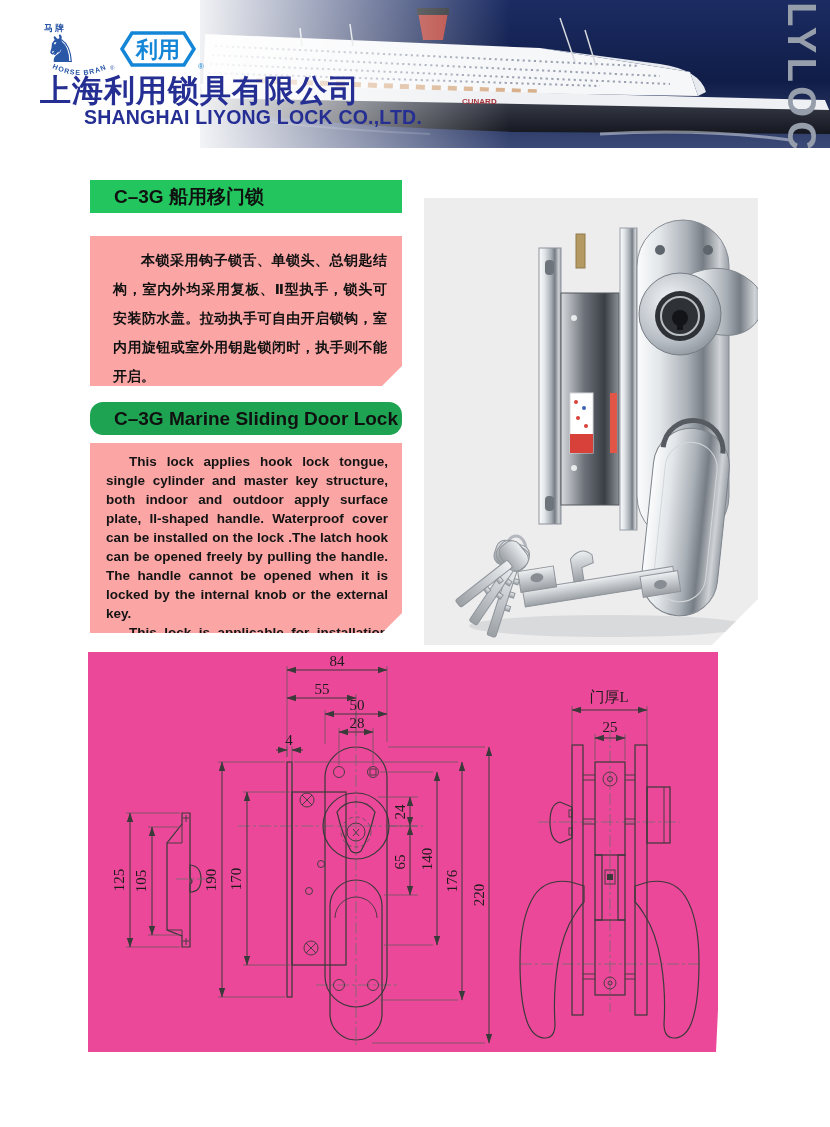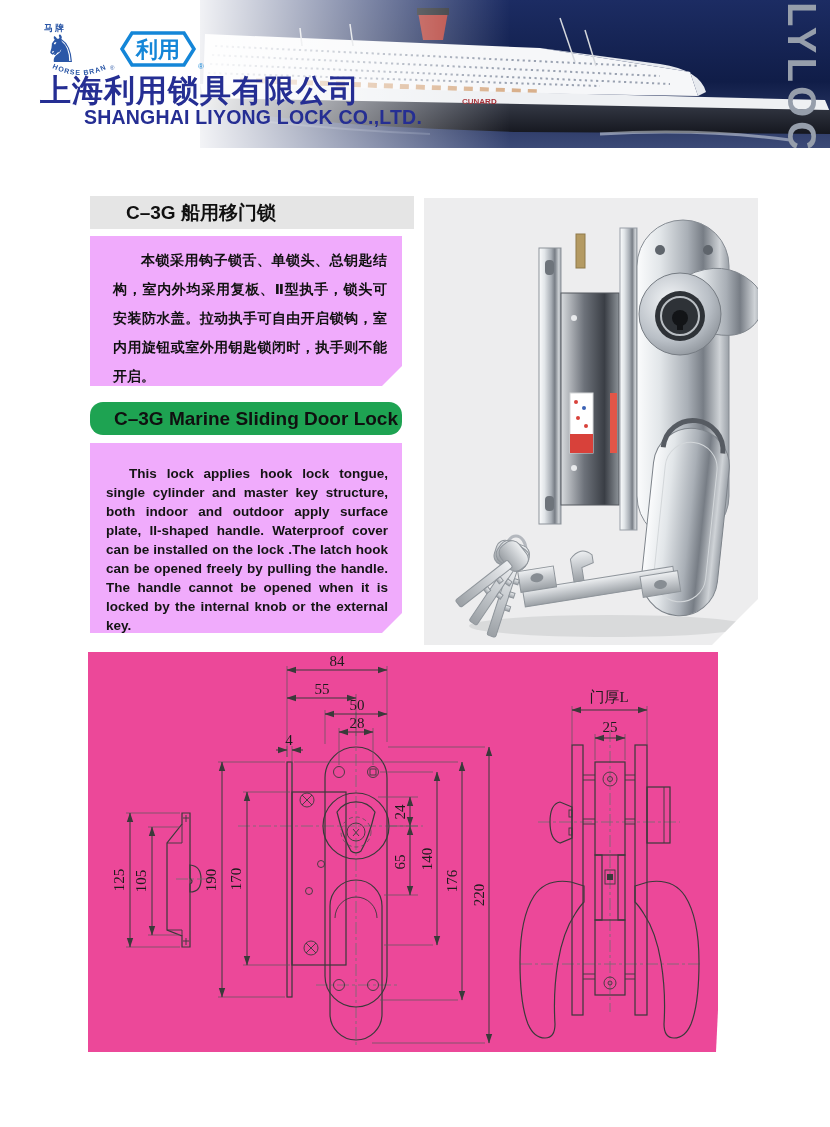--- a/index.html
+++ b/index.html
@@ -16,29 +16,29 @@
   .horse-glyph{font-size:38px;line-height:34px;display:block;color:#2b57a7;}
   .brand-mark-cn{display:block;font-size:9px;font-weight:bold;color:#2b57a7;letter-spacing:2px;line-height:8px;}
   .horse-arc{position:relative;top:-4px;}
   .liyong-badge{position:absolute;left:112px;top:28px;width:92px;height:42px;}
   .company-cn{position:absolute;left:40px;top:70px;font-size:31px;font-weight:bold;color:#252e93;letter-spacing:1px;white-space:nowrap;}
   .company-en{position:absolute;left:40px;top:106px;font-size:19.5px;font-weight:bold;color:#252e93;letter-spacing:0.2px;white-space:nowrap;margin-left:44px;}
 
   
   .banner{position:absolute;left:90px;width:312px;height:33px;}
   .banner span{display:block;padding-left:24px;line-height:34px;font-size:19px;font-weight:bold;color:#101010;}
-  #cn-banner{top:196px;background:#e5e5e5;padding-left:12px;}
+  #cn-banner{top:180px;background:#22c55e;}
   #en-banner{top:402px;background:#1ea352;border-radius:13px;}
-  .textblock{position:absolute;left:90px;width:312px;background:#f0abfc;box-sizing:border-box;
+  .textblock{position:absolute;left:90px;width:312px;background:#fca5a5;box-sizing:border-box;
         clip-path:polygon(0 0,100% 0,100% calc(100% - 20px),calc(100% - 20px) 100%,0 100%);}
   #cn-text{top:236px;height:150px;padding:10px 15px 0 23px;font-size:14px;font-weight:bold;line-height:29px;color:#111;}
   #cn-text p{margin:0;text-align:justify;}
   #cn-text .indent{text-indent:2em;}
   #cn-text .note{text-indent:2.6em;text-align:left;}
-  #en-text{top:443px;height:190px;padding:21px 14px 0 16px;font-size:13.5px;font-weight:bold;line-height:19px;color:#141414;}
+  #en-text{top:443px;height:190px;padding:9px 14px 0 16px;font-size:13.5px;font-weight:bold;line-height:19px;color:#141414;}
   #en-text p{margin:0;text-align:justify;text-indent:1.7em;}
 
   
   .photo-block{position:absolute;left:424px;top:198px;width:334px;height:447px;background:#ededee;
         clip-path:polygon(0 0,100% 0,100% 401px,288px 100%,0 100%);}
 
   
   .drawing-block{position:absolute;left:88px;top:652px;width:630px;height:400px;background:#ec4899;
         clip-path:polygon(0 0,100% 0,100% 358px,628px 100%,0 100%);}
   .out{fill:none;stroke:#3a3a3a;stroke-width:1.2;}

